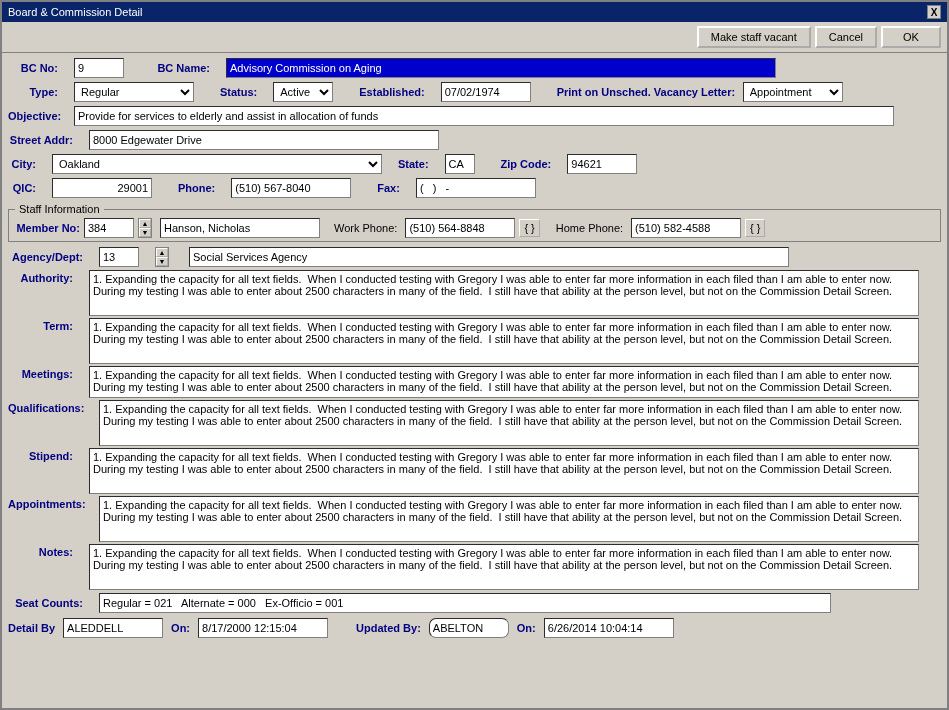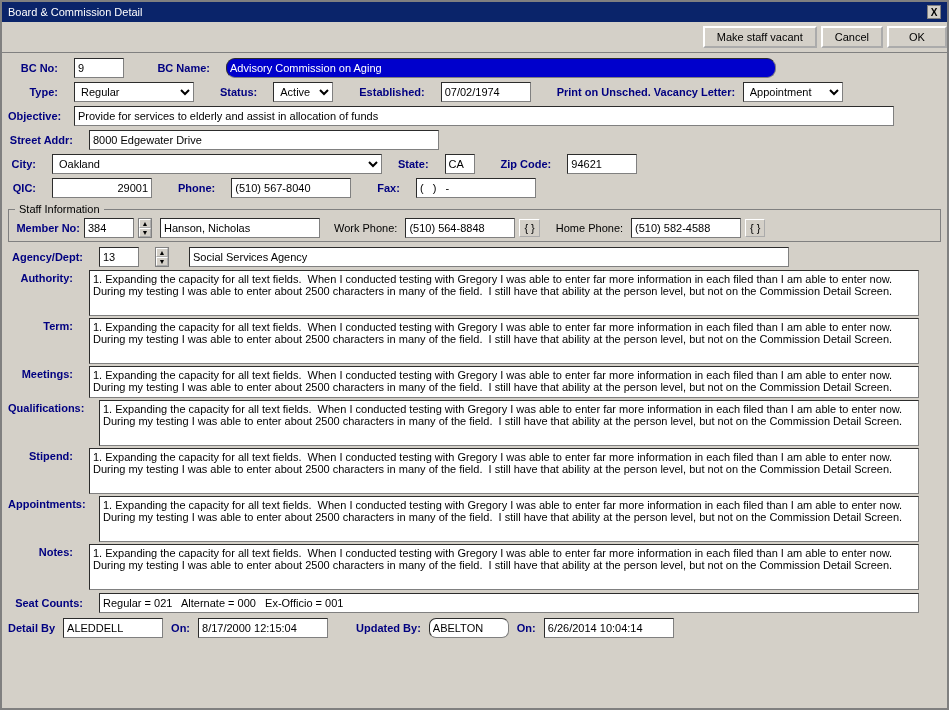--- a/index.html
+++ b/index.html
@@ -39,21 +39,21 @@
       display: flex;
       align-items: center;
       justify-content: center;
       font-weight: bold;
       color: black;
     }
     .toolbar {
       display: flex;
       justify-content: flex-end;
       align-items: center;
-      padding: 4px 0;
+      padding: 4px 6px;
       gap: 4px;
       background: #d4d0c8;
       border-bottom: 1px solid #808080;
     }
     .btn {
       background: #d4d0c8;
       border: 2px outset #ffffff;
       padding: 3px 12px;
       font-size: 11px;
       cursor: pointer;
@@ -177,21 +177,21 @@
     <button class="btn">Cancel</button>
     <button class="btn">OK</button>
   </div>
 
   <div class="content">
 
     <div class="form-row">
       <span class="label" style="width:50px">BC No:</span>
       <input class="field-input" style="width: 50px;" value="9">
       <span class="label" style="width:60px;margin-left:10px">BC Name:</span>
-      <input class="field-input-blue" style="width: 550px; border-radius: 9px;" value="Advisory Commission on Aging">
+      <input class="field-input-blue" style="width: 550px;" value="Advisory Commission on Aging">
     </div>
 
     <div class="form-row">
       <span class="label" style="width:50px">Type:</span>
       <select class="select-field" style="width:120px">
         <option>Regular</option>
       </select>
       <span class="label" style="margin-left:10px">Status:</span>
       <select class="select-field" style="width:60px">
         <option>Active</option>
@@ -294,21 +294,21 @@
       <textarea class="textarea-field" style="width: 820px; height: 46px;">1. Expanding the capacity for all text fields.  When I conducted testing with Gregory I was able to enter far more information in each filed than I am able to enter now. During my testing I was able to enter about 2500 characters in many of the field.  I still have that ability at the person level, but not on the Commission Detail Screen.</textarea>
     </div>
 
     <div class="form-row" style="align-items:flex-start">
       <span class="label" style="width:65px;padding-top:2px">Notes:</span>
       <textarea class="textarea-field long-textarea" style="width: 830px; height: 46px;">1. Expanding the capacity for all text fields.  When I conducted testing with Gregory I was able to enter far more information in each filed than I am able to enter now. During my testing I was able to enter about 2500 characters in many of the field.  I still have that ability at the person level, but not on the Commission Detail Screen.</textarea>
     </div>
 
     <div class="form-row">
       <span class="label" style="width:75px">Seat Counts:</span>
-      <input class="field-input" style="width: 820px;" value="Regular = 021   Alternate = 000   Ex-Officio = 001">
+      <input class="field-input" style="width: 732px;" value="Regular = 021   Alternate = 000   Ex-Officio = 001">
     </div>
 
     <div class="footer-row">
       <span class="label">Detail By</span>
       <input class="field-input" style="width: 100px;" value="ALEDDELL">
       <span class="label">On:</span>
       <input class="field-input" style="width: 130px;" value="8/17/2000 12:15:04">
       <span class="label" style="margin-left:20px">Updated By:</span>
       <input class="field-input" style="width: 80px; border-radius: 7px;" value="ABELTON">
       <span class="label">On:</span>

